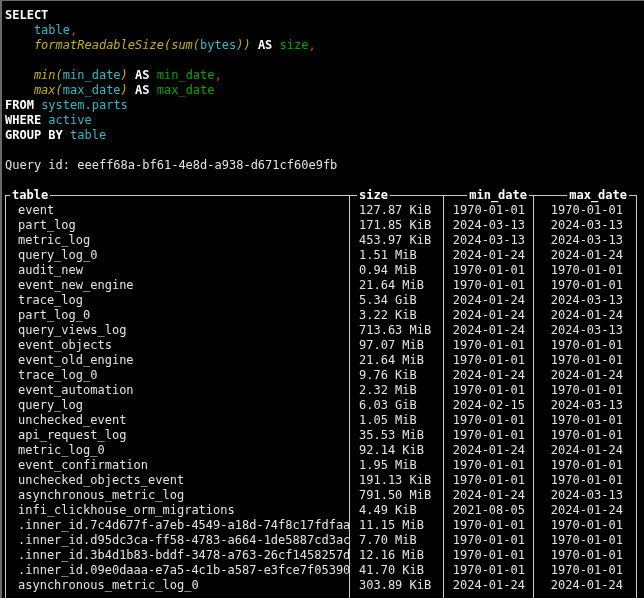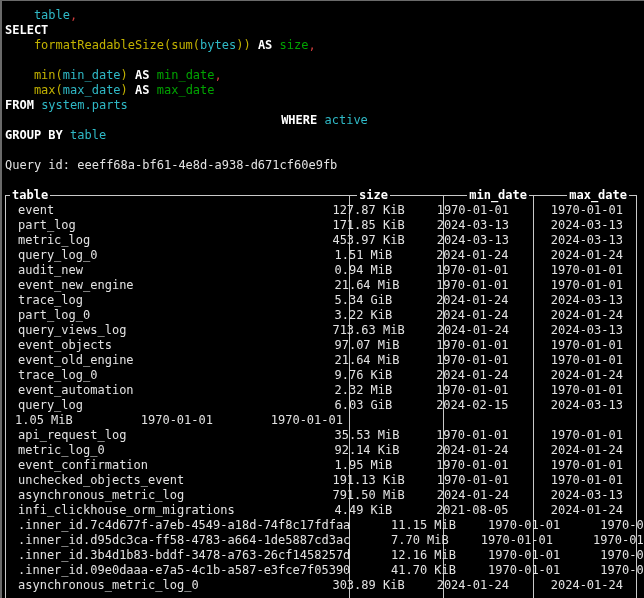--- a/index.html
+++ b/index.html
@@ -14,56 +14,56 @@
     background:var(--background);
     border-top:1px solid var(--window-border);
     border-left:2px solid var(--window-border);
     padding:7px 0 0 3px;
     font-family:"DejaVu Sans Mono","Liberation Mono",monospace;
     font-size:12px;line-height:15px;color:var(--text);
   }
   .sql-line{white-space:pre;height:15px;}
   .tok-keyword{color:var(--keyword);font-weight:bold;}
   .tok-identifier{color:var(--identifier);}
-  .tok-function{color:var(--function);}
+  .tok-function{color:var(--function);font-style:italic;}
   .tok-alias{color:var(--alias);}
   .tok-punctuation{color:var(--punctuation);}
   .tok-plain{color:var(--text);}
   .query-id{margin-top:15px;height:15px;white-space:pre;}
   .result{position:relative;width:632px;margin-top:15px;}
   .frame{position:absolute;top:7px;left:0;right:0;bottom:0;border:1px solid var(--table-border);pointer-events:none;z-index:0;}
   .vline{position:absolute;top:7px;bottom:0;width:1px;background:var(--table-border);pointer-events:none;z-index:0;}
   .vline-1{left:344px;} .vline-2{left:438px;} .vline-3{left:528px;}
   .thead{display:flex;height:15px;font-weight:bold;color:var(--header-text);position:relative;z-index:1;}
   .th{box-sizing:border-box;white-space:nowrap;}
   .th span{background:var(--background);padding:0 2px;}
   .th-table{width:344px;padding-left:5px;}
   .th-size{width:94px;padding-left:8px;}
   .th-min{width:90px;text-align:right;padding-right:4px;}
   .th-max{width:104px;text-align:right;padding-right:8px;}
   .tbody{position:relative;z-index:1;padding-bottom:7px;}
-  .tr{display:flex;height:15px;gap:32px;}
+  .tr{display:flex;height:15px;}
   .td{box-sizing:border-box;white-space:pre;}
   .td-table{width:344px;padding-left:13px;}
   .td-size{width:94px;padding-left:10px;}
   .td-min{width:90px;text-align:right;padding-right:8px;}
   .td-max{width:104px;text-align:right;padding-right:14px;}
 </style>
 </head>
 <body>
 
 <div class="terminal">
   <div class="query-block">
+      <div class="sql-line" style="padding-left: 0ch;"><span class="tok-keyword">SELECT</span></div>
       <div class="sql-line" style="padding-left: 4ch;"><span class="tok-identifier">table</span><span class="tok-punctuation">,</span></div>
-      <div class="sql-line" style="padding-left: 0ch;"><span class="tok-keyword">SELECT</span></div>
       <div class="sql-line" style="padding-left: 4ch;"><span class="tok-function">formatReadableSize(sum(</span><span class="tok-identifier">bytes</span><span class="tok-function">))</span><span class="tok-plain"> </span><span class="tok-keyword">AS</span><span class="tok-plain"> </span><span class="tok-alias">size</span><span class="tok-punctuation">,</span></div>
       <div class="sql-line" style="padding-left: 4ch; margin-top: 15px;"><span class="tok-function">min(</span><span class="tok-identifier">min_date</span><span class="tok-function">)</span><span class="tok-plain"> </span><span class="tok-keyword">AS</span><span class="tok-plain"> </span><span class="tok-alias">min_date</span><span class="tok-punctuation">,</span></div>
       <div class="sql-line" style="padding-left: 4ch;"><span class="tok-function">max(</span><span class="tok-identifier">max_date</span><span class="tok-function">)</span><span class="tok-plain"> </span><span class="tok-keyword">AS</span><span class="tok-plain"> </span><span class="tok-alias">max_date</span></div>
       <div class="sql-line" style="padding-left: 0ch;"><span class="tok-keyword">FROM</span><span class="tok-plain"> </span><span class="tok-identifier">system.parts</span></div>
-      <div class="sql-line" style="padding-left: 0ch; text-align: center;"><span class="tok-keyword">WHERE</span><span class="tok-plain"> </span><span class="tok-identifier">active</span></div>
+      <div class="sql-line" style="padding-left: 0ch;"><span class="tok-keyword">WHERE</span><span class="tok-plain"> </span><span class="tok-identifier">active</span></div>
       <div class="sql-line" style="padding-left: 0ch;"><span class="tok-keyword">GROUP BY</span><span class="tok-plain"> </span><span class="tok-identifier">table</span></div>
     </div>
   <div class="query-id">Query id: eeeff68a-bf61-4e8d-a938-d671cf60e9fb</div>
   <div class="result">
     <div class="frame"></div>
     <div class="vline vline-1"></div>
     <div class="vline vline-2"></div>
     <div class="vline vline-3"></div>
     <div class="thead">
       <div class="th th-table"><span>table</span></div>
@@ -150,20 +150,21 @@
           <div class="td td-min">1970-01-01</div>
           <div class="td td-max">1970-01-01</div>
         </div>
         <div class="tr">
           <div class="td td-table">query_log</div>
           <div class="td td-size">6.03 GiB</div>
           <div class="td td-min">2024-02-15</div>
           <div class="td td-max">2024-03-13</div>
         </div>
         <div class="tr">
+          <div class="td td-table">unchecked_event</div>
           <div class="td td-size">1.05 MiB</div>
           <div class="td td-min">1970-01-01</div>
           <div class="td td-max">1970-01-01</div>
         </div>
         <div class="tr">
           <div class="td td-table">api_request_log</div>
           <div class="td td-size">35.53 MiB</div>
           <div class="td td-min">1970-01-01</div>
           <div class="td td-max">1970-01-01</div>
         </div>

